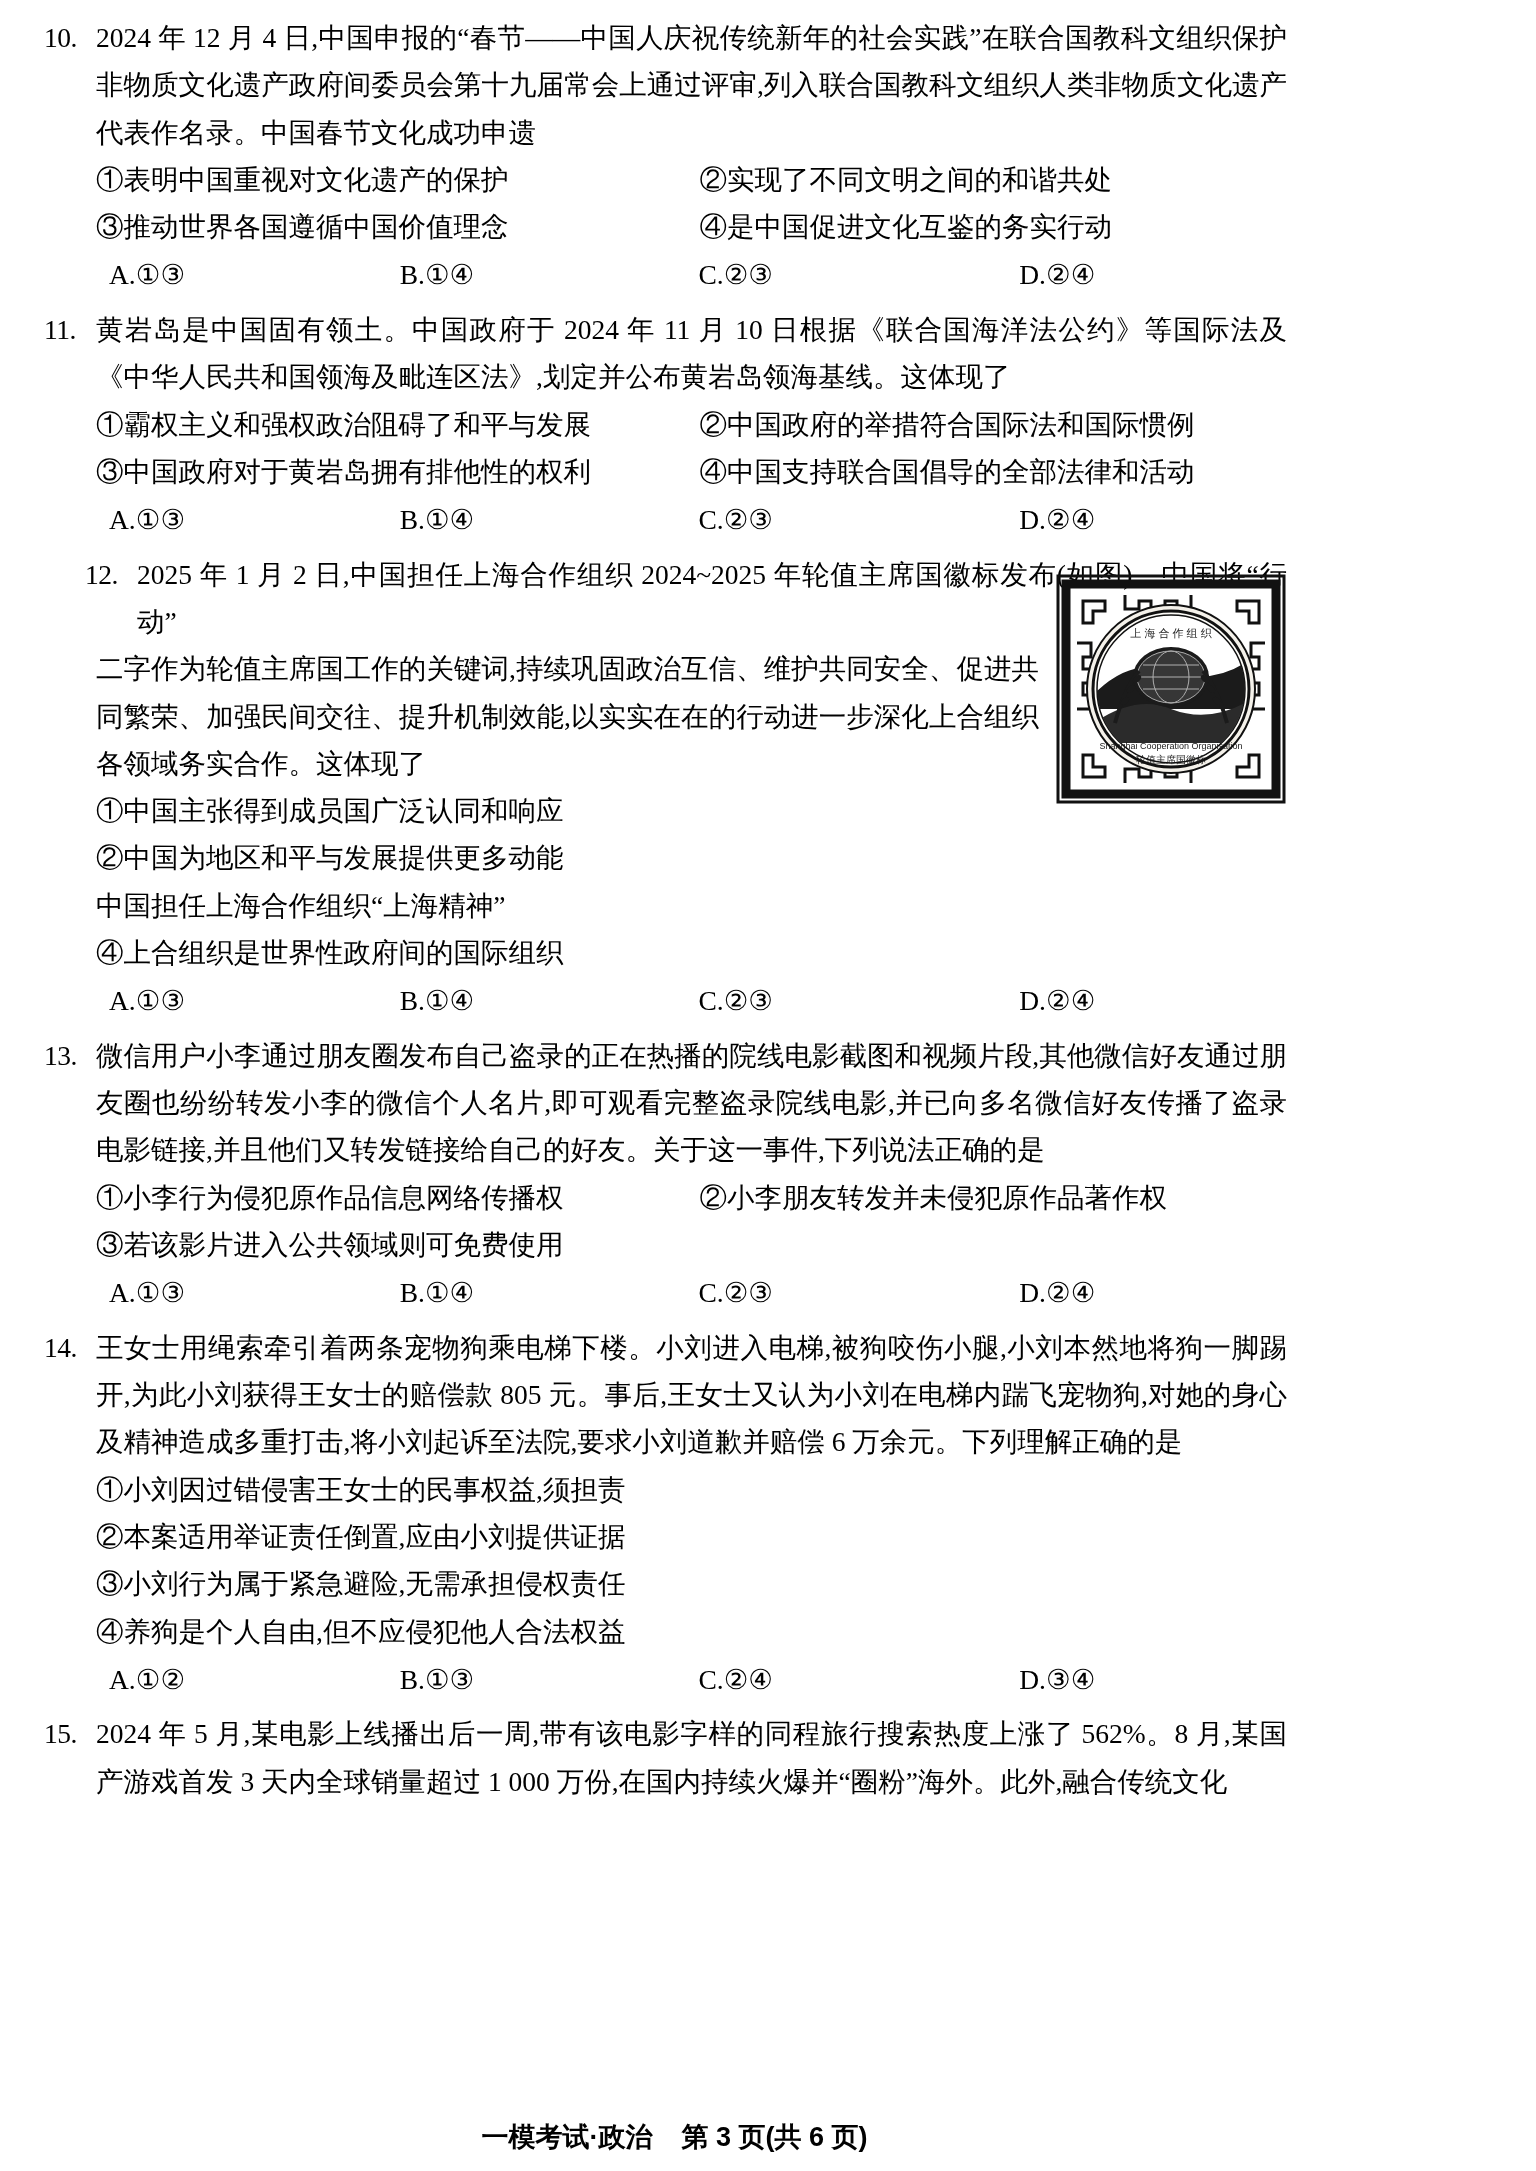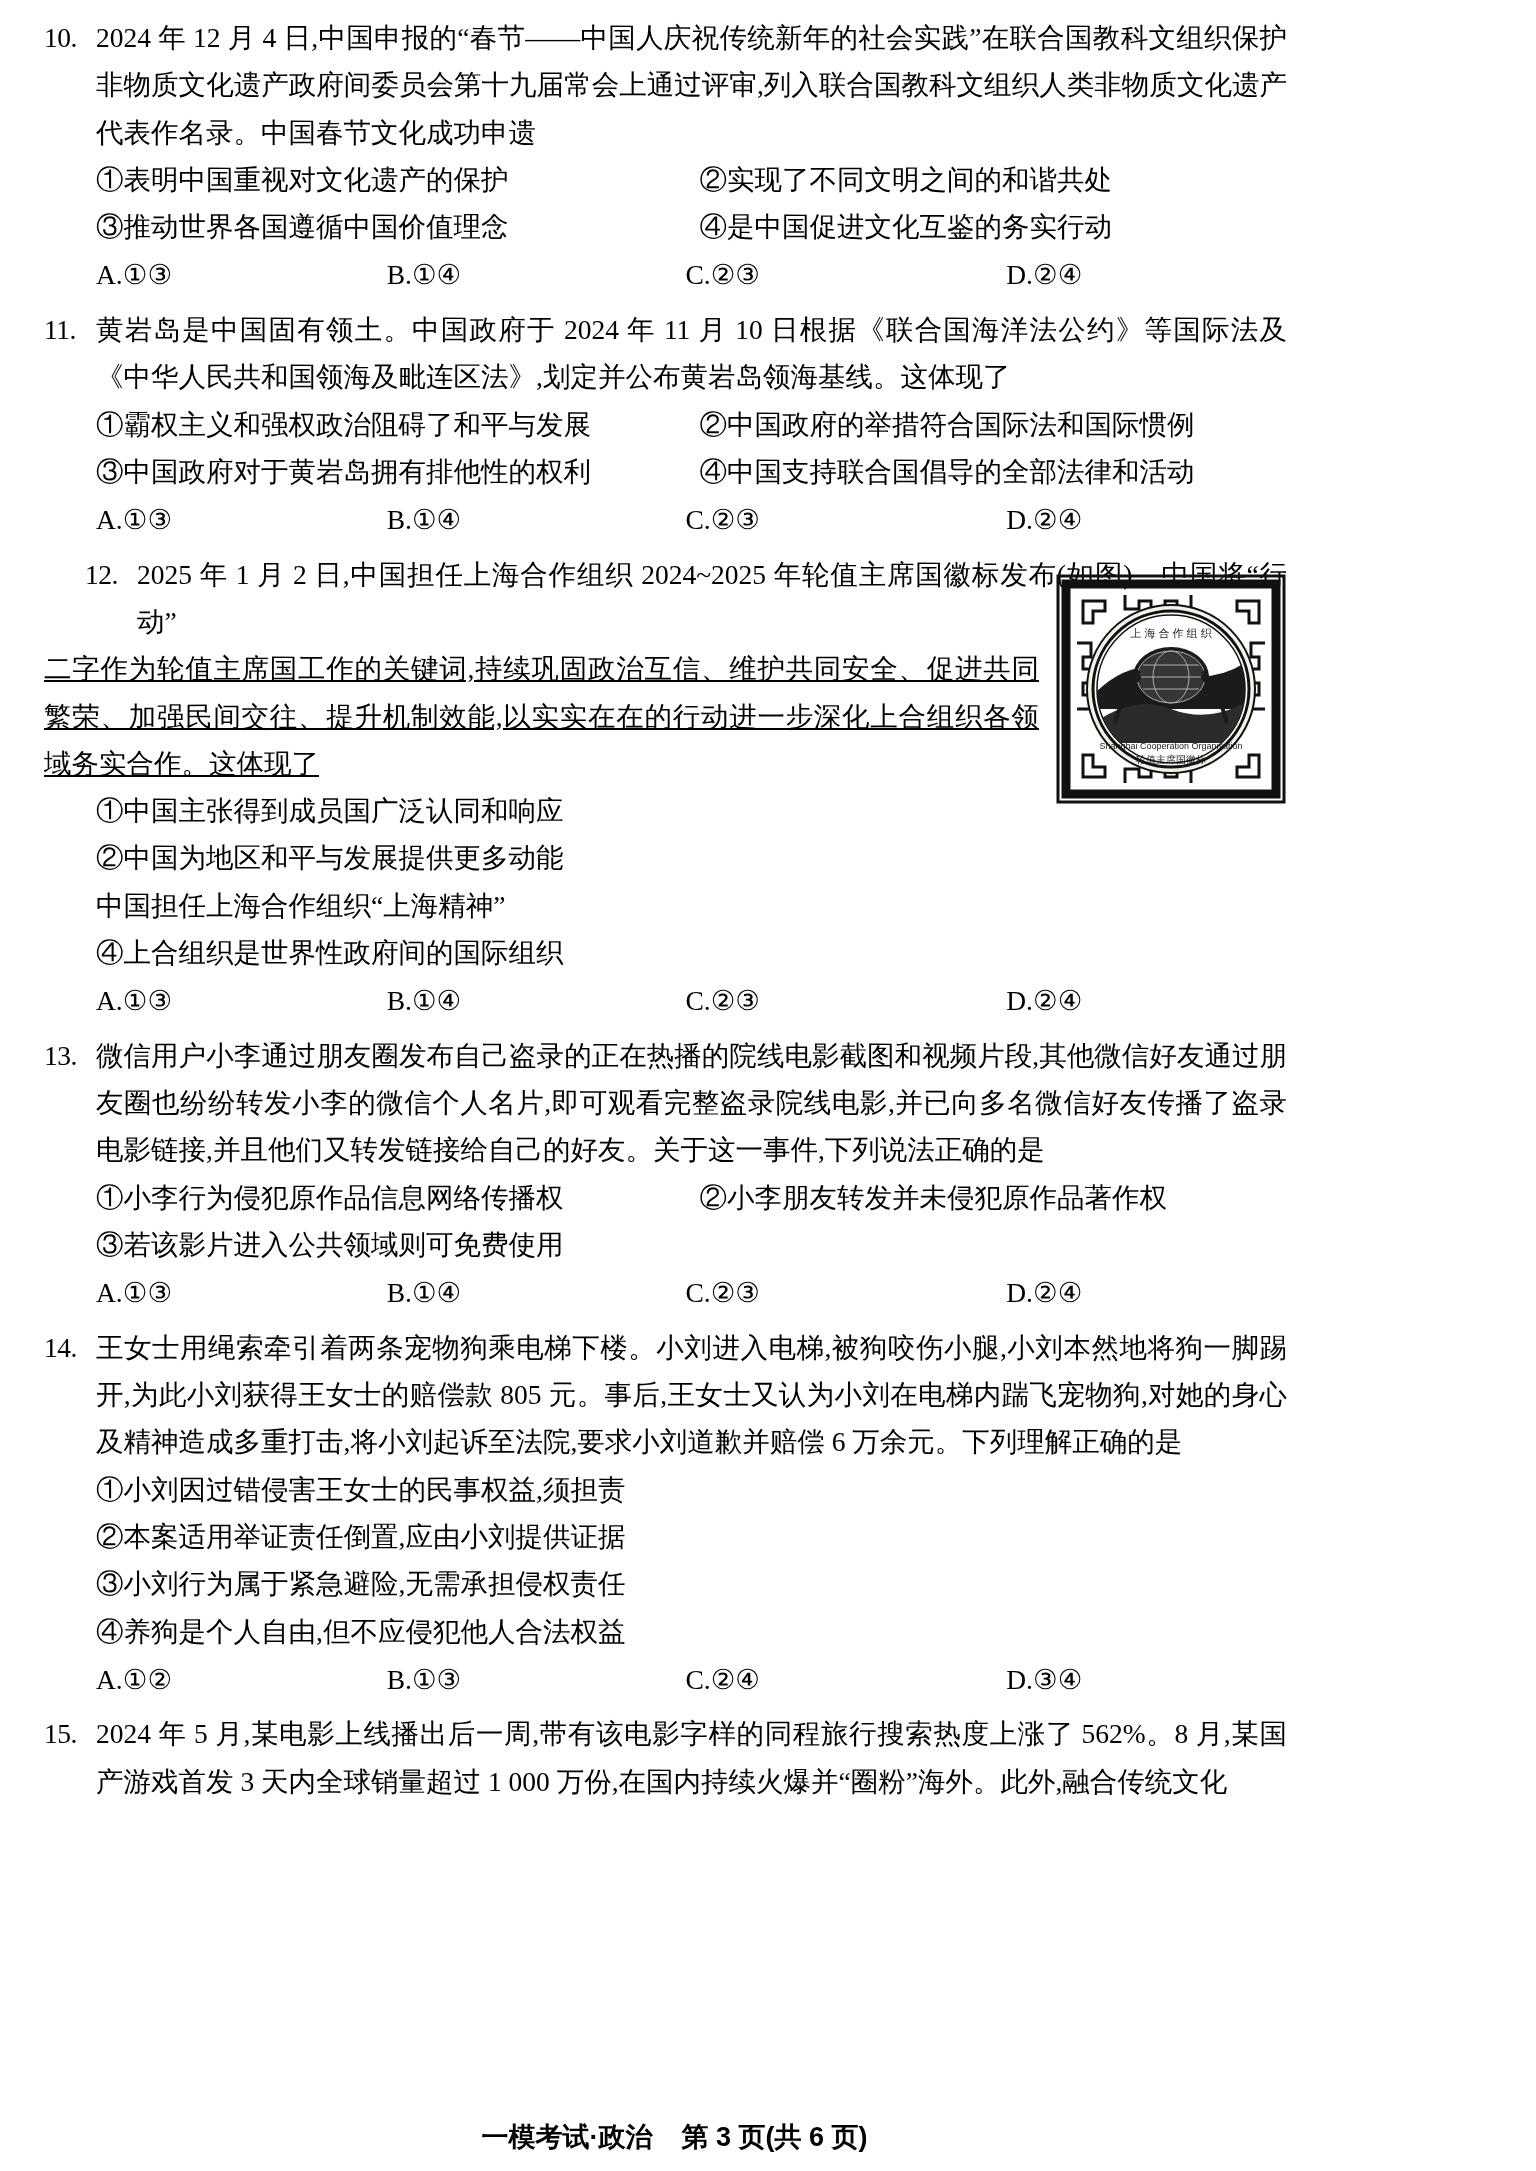--- a/index.html
+++ b/index.html
@@ -56,43 +56,44 @@
     padding-left: 8px;
   }
   .answers {
     display: flex;
     margin-left: 52px;
     font-size: 27.5px;
     line-height: 1.8;
   }
   .ans {
     width: 25%;
+    margin-left: 13px;
   }
   .ans:nth-child(2) { padding-left: 10px; }
   .ans:nth-child(3) { padding-left: 18px; }
   .ans:nth-child(4) { padding-left: 40px; }
 
   
   .q12-wrap {
     position: relative;
   }
   .emblem {
     position: absolute;
     right: 0px;
     top: 22px;
     width: 232px;
     height: 232px;
   }
   .q12-narrow {
+    margin-left: 52px;
     margin-right: 248px;
     font-size: 27.5px;
     line-height: 1.72;
     text-align: justify;
     text-justify: inter-ideograph;
-    text-decoration: underline;
   }
   .q12-first {
     display: flex;
     align-items: flex-start;
     font-size: 27.5px;
     line-height: 1.72;
     margin-left: 41px;
   }
   .q12-first .qbody {
     text-align: justify;

